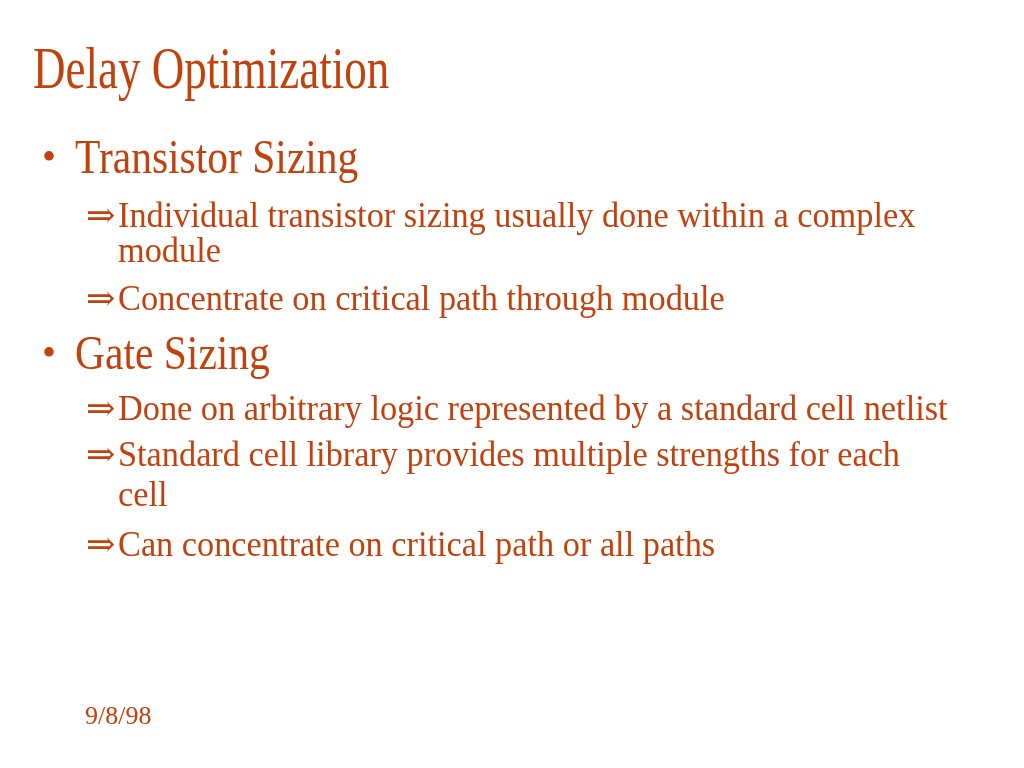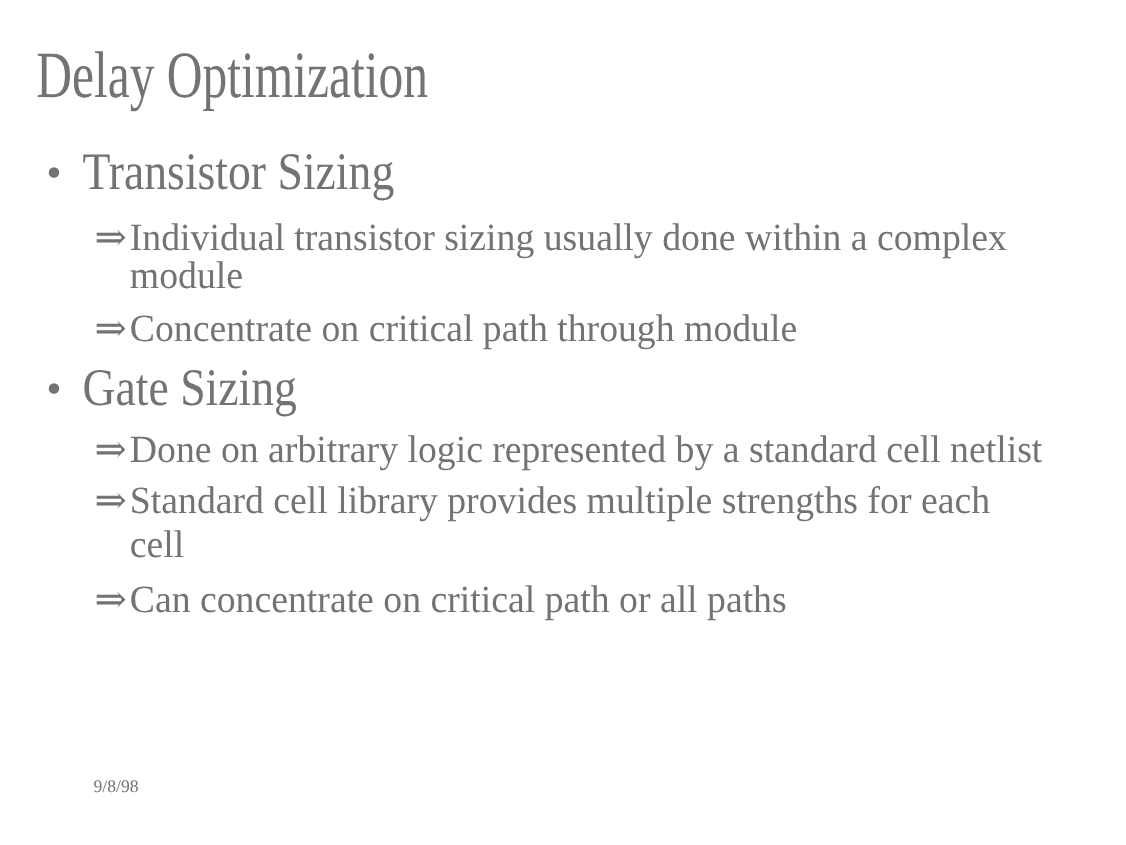--- a/index.html
+++ b/index.html
@@ -5,21 +5,21 @@
   html, body {
     margin: 0;
     padding: 0;
     background: #ffffff;
   }
   .slide {
     position: relative;
     width: 1024px;
     height: 768px;
     background: #ffffff;
-    color: #737373;
+    color: #c2410c;
     font-family: "Liberation Serif", "DejaVu Serif", serif;
     overflow: hidden;
   }
   .title {
     position: absolute;
     left: 33px;
     top: 38px;
     margin: 0;
     font-size: 60px;
     line-height: 60px;
@@ -73,21 +73,21 @@
   .line {
     display: block;
     white-space: nowrap;
     transform: scaleX(0.98);
     transform-origin: 0 0;
   }
   .date {
     position: absolute;
     left: 85px;
     top: 706px;
-    font-size: 16px;
+    font-size: 26px;
     line-height: 20px;
   }
 </style>
 </head>
 <body>
 
 <div class="slide">
 
   <h1 class="title">Delay Optimization</h1>
 

